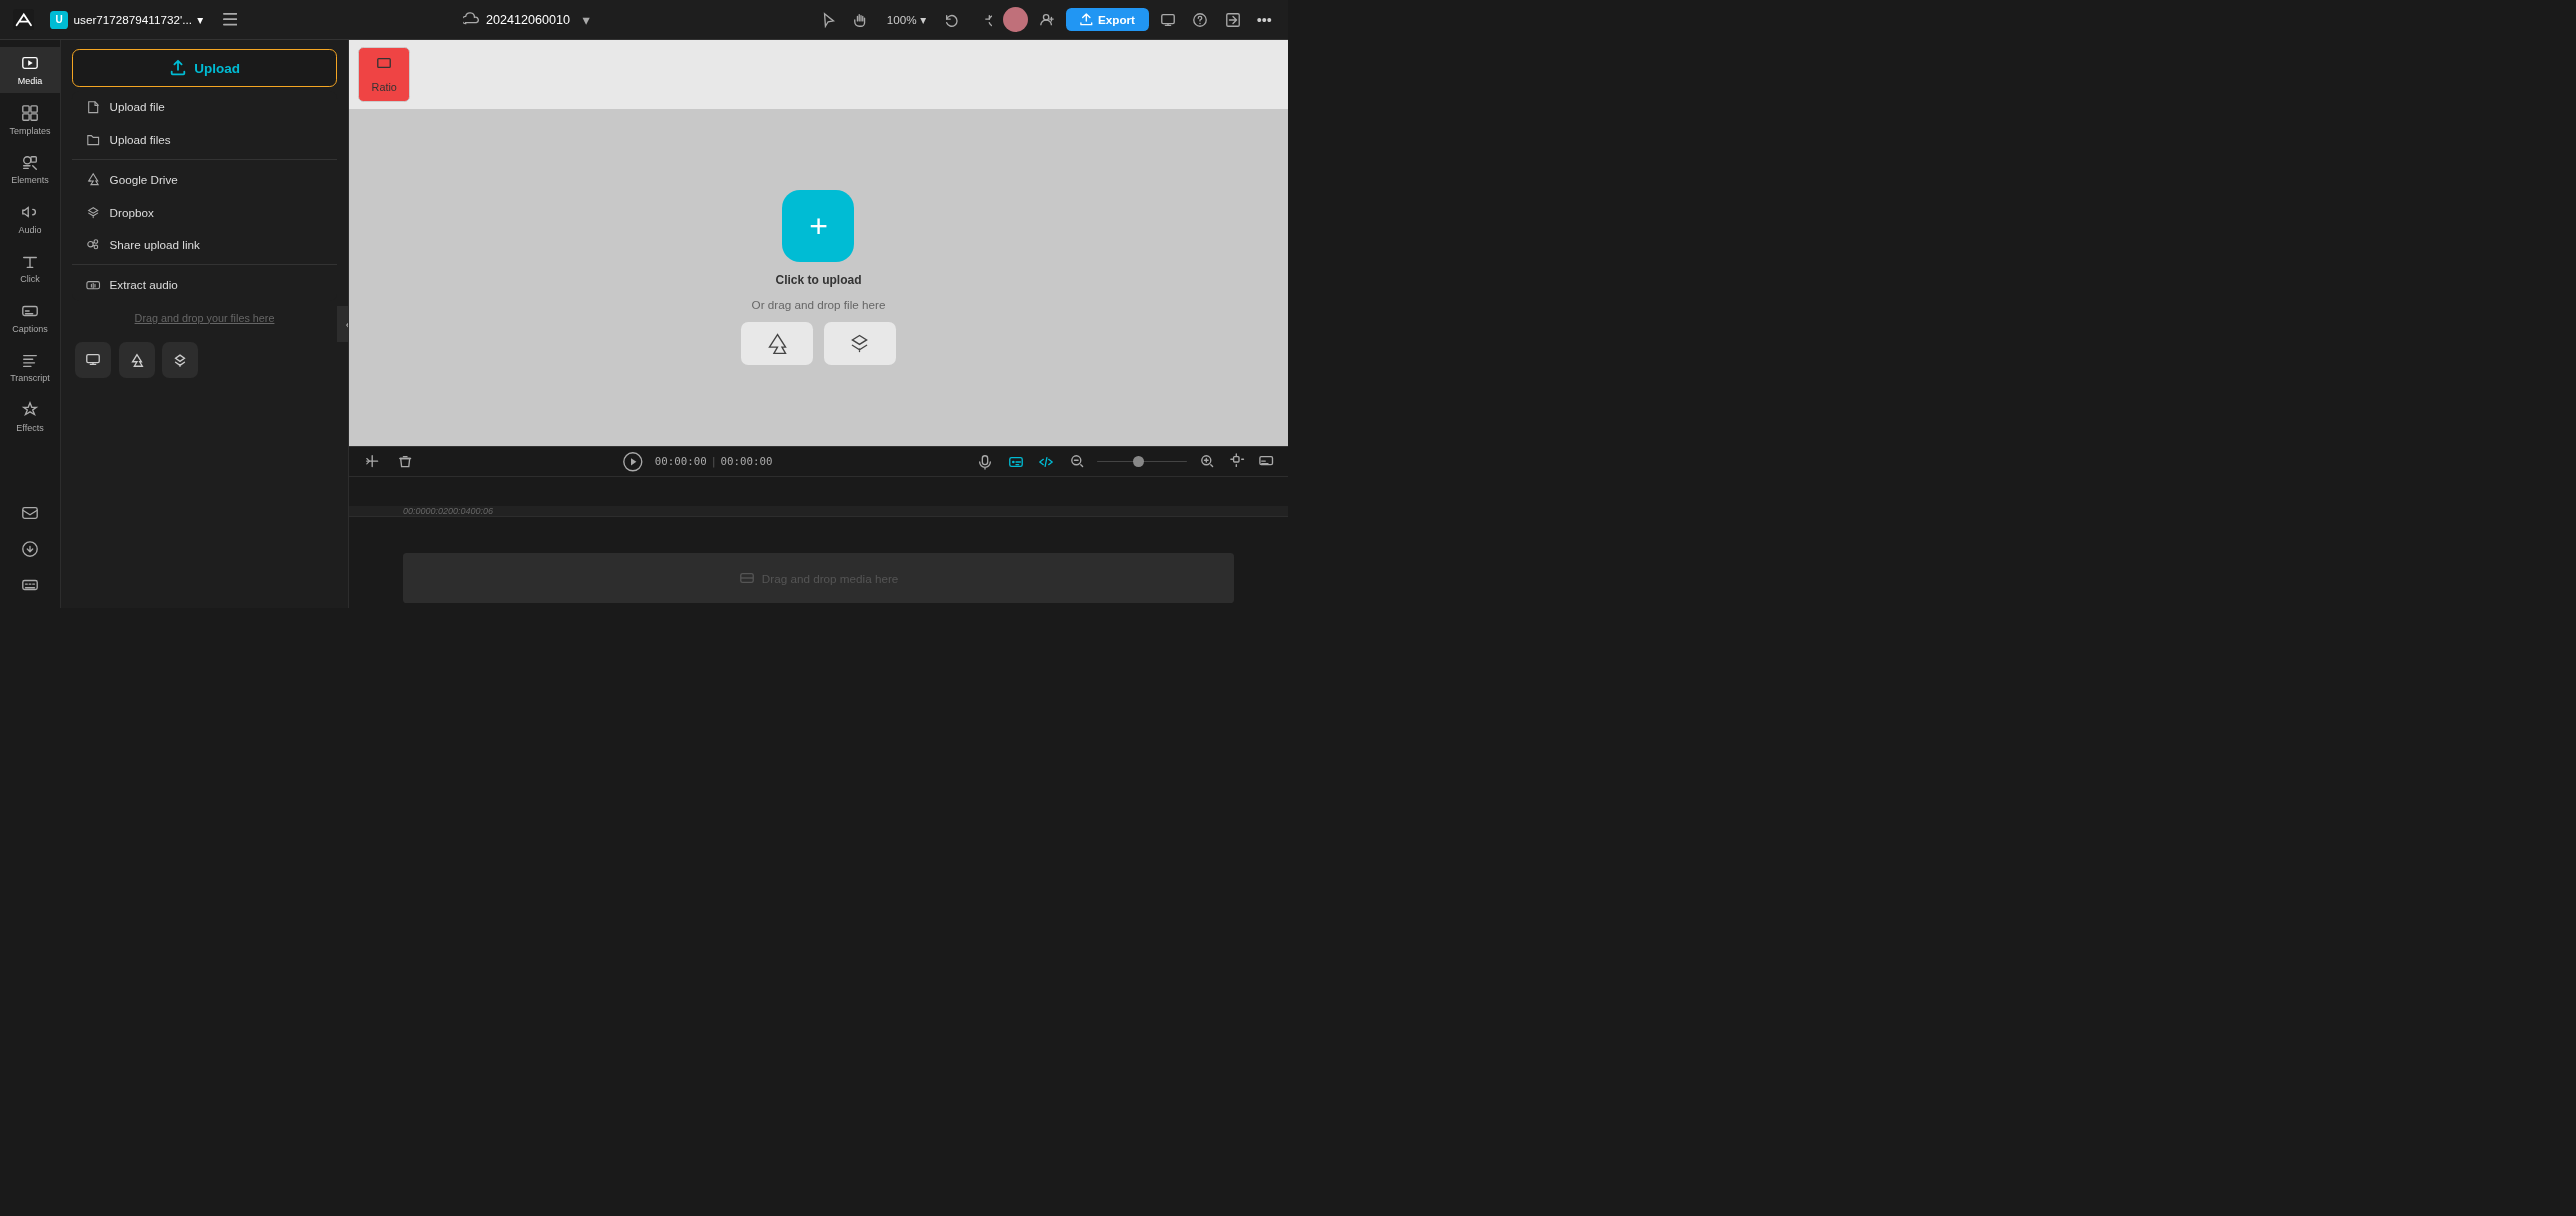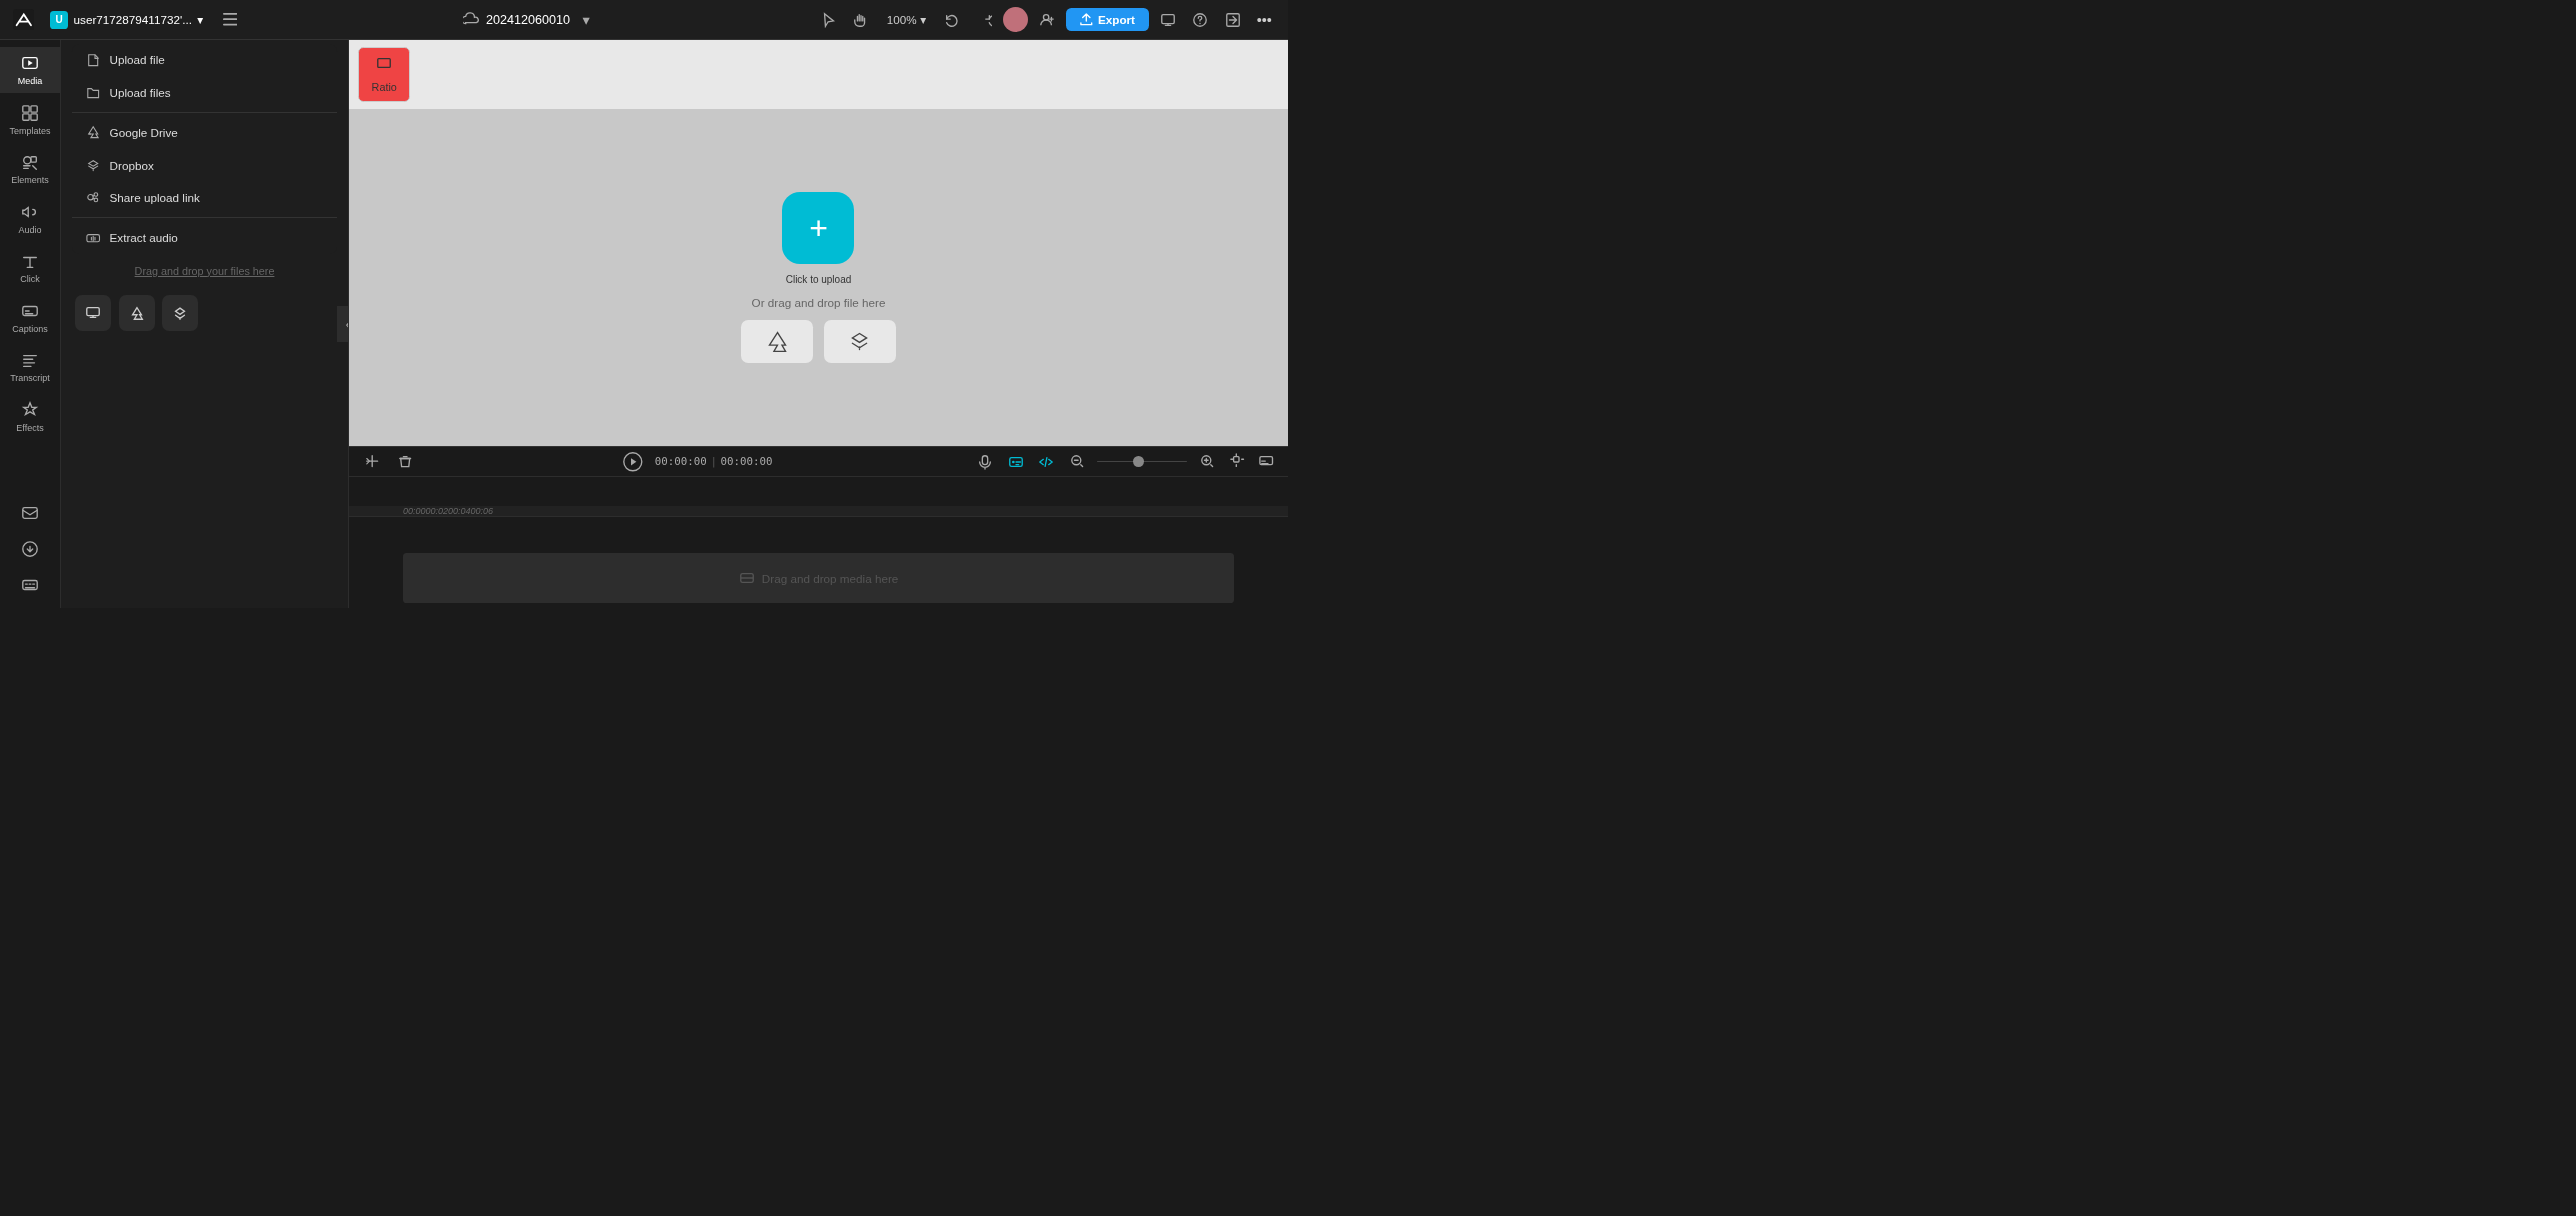--- a/index.html
+++ b/index.html
@@ -119,21 +119,21 @@
     .upload-area {
       display: flex; flex-direction: column; align-items: center;
       justify-content: center; gap: 10.8px;
     }
     .upload-circle {
       width: 72px; height: 72px; background: #00bcd4;
       border-radius: 18px; display: flex; align-items: center;
       justify-content: center; cursor: pointer;
     }
     .upload-plus { font-size: 32px; color: #fff; font-weight: 300; line-height: 1; }
-    .upload-text { font-size: 10px; font-weight: 400; color: #333; }
+    .upload-text { font-size: 12px; font-weight: 700; color: #333; }
     .upload-subtext { font-size: 11.7px; color: #666; }
     .service-btns { display: flex; gap: 10.8px; }
     .service-btn {
       width: 72px; height: 43px; background: #e8e8e8;
       border: none; border-radius: 7.2px; cursor: pointer;
       display: flex; align-items: center; justify-content: center;
     }
 
     
     .timeline { background: #1a1a1a; height: 162px; display: flex; flex-direction: column; border-top: 0.9px solid #333; gap: 29px; }
@@ -355,20 +355,29 @@
     </div>
     <div class="sidebar-item">
       <svg viewBox="0 0 20 20" fill="none">
           <rect x="2" y="5" width="16" height="10" rx="2" stroke="#aaa" stroke-width="1.5" fill="none"></rect>
           <path d="M5 9h2M9 9h2M13 9h2M5 13h10" stroke="#aaa" stroke-width="1.5" stroke-linecap="round"></path>
         </svg>
     </div>
   </div>
 
   <div class="panel" style="position:relative;">
+    <div class="upload-btn-container">
+      <button class="upload-main-btn">
+        <svg width="18" height="18" viewBox="0 0 20 20" fill="none">
+            <path d="M10 2v10M6 6l4-4 4 4" stroke="#00bcd4" stroke-width="2" stroke-linecap="round" stroke-linejoin="round"></path>
+            <path d="M3 14v2a1 1 0 001 1h12a1 1 0 001-1v-2" stroke="#00bcd4" stroke-width="2" stroke-linecap="round"></path>
+          </svg>
+        <span>Upload</span>
+      </button>
+    </div>
 
     <div class="dropdown-menu">
       <div class="dropdown-item">
         <svg width="14.4" height="14.4" viewBox="0 0 16 16" fill="none">
             <path d="M3 2h7l3 3v9H3V2z" stroke="#ccc" stroke-width="1.2" fill="none"></path>
             <path d="M10 2v4h4" stroke="#ccc" stroke-width="1.2" fill="none"></path>
           </svg>
         <span>Upload file</span>
       </div>
       <div class="dropdown-item">

